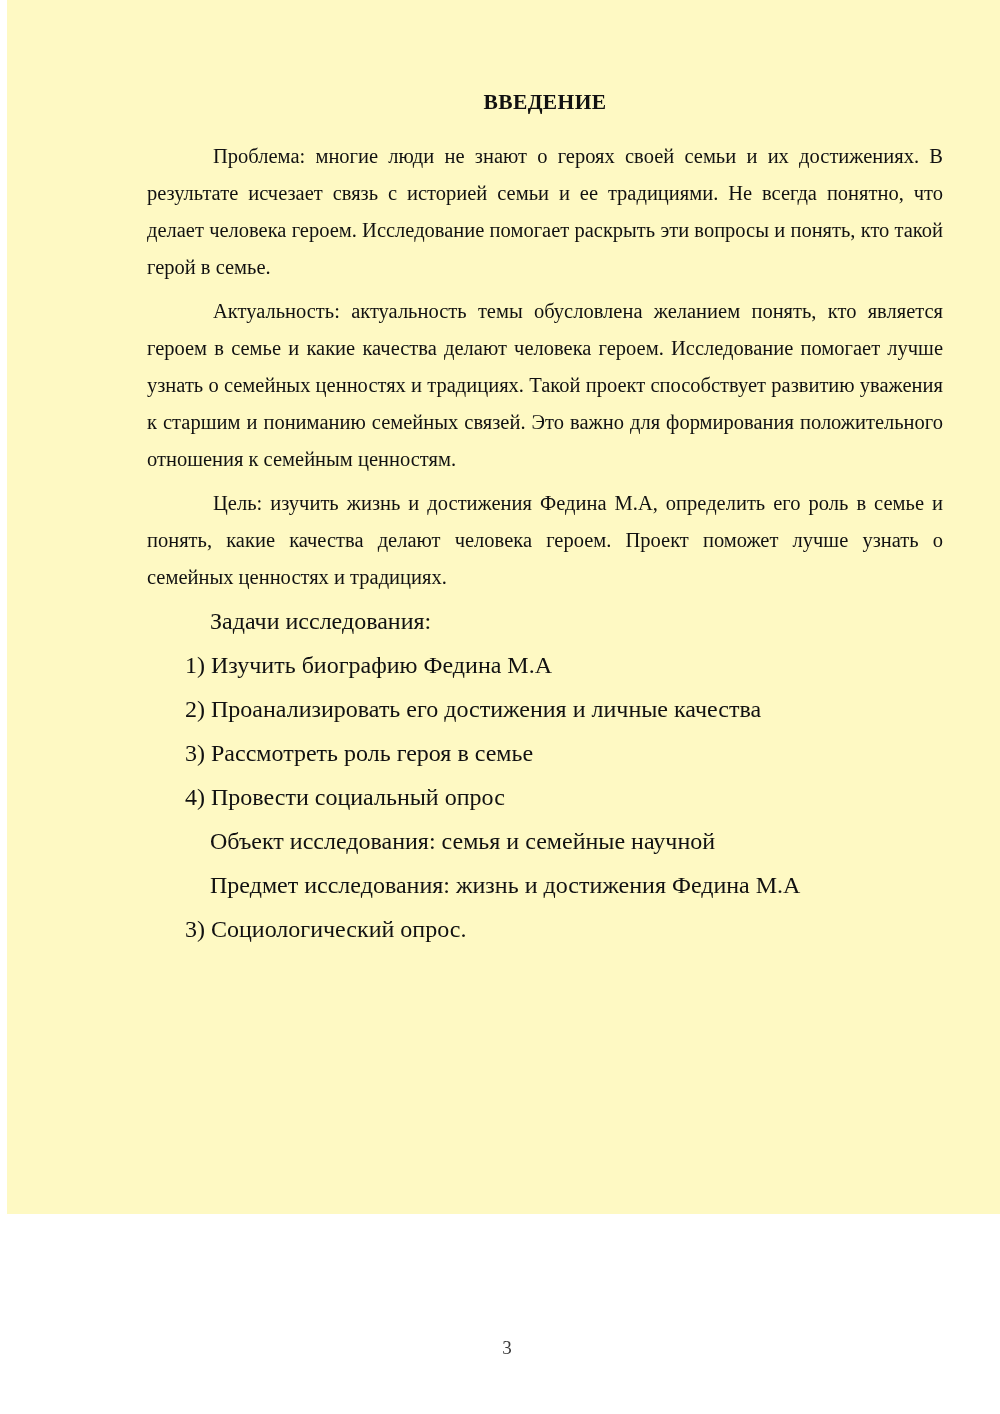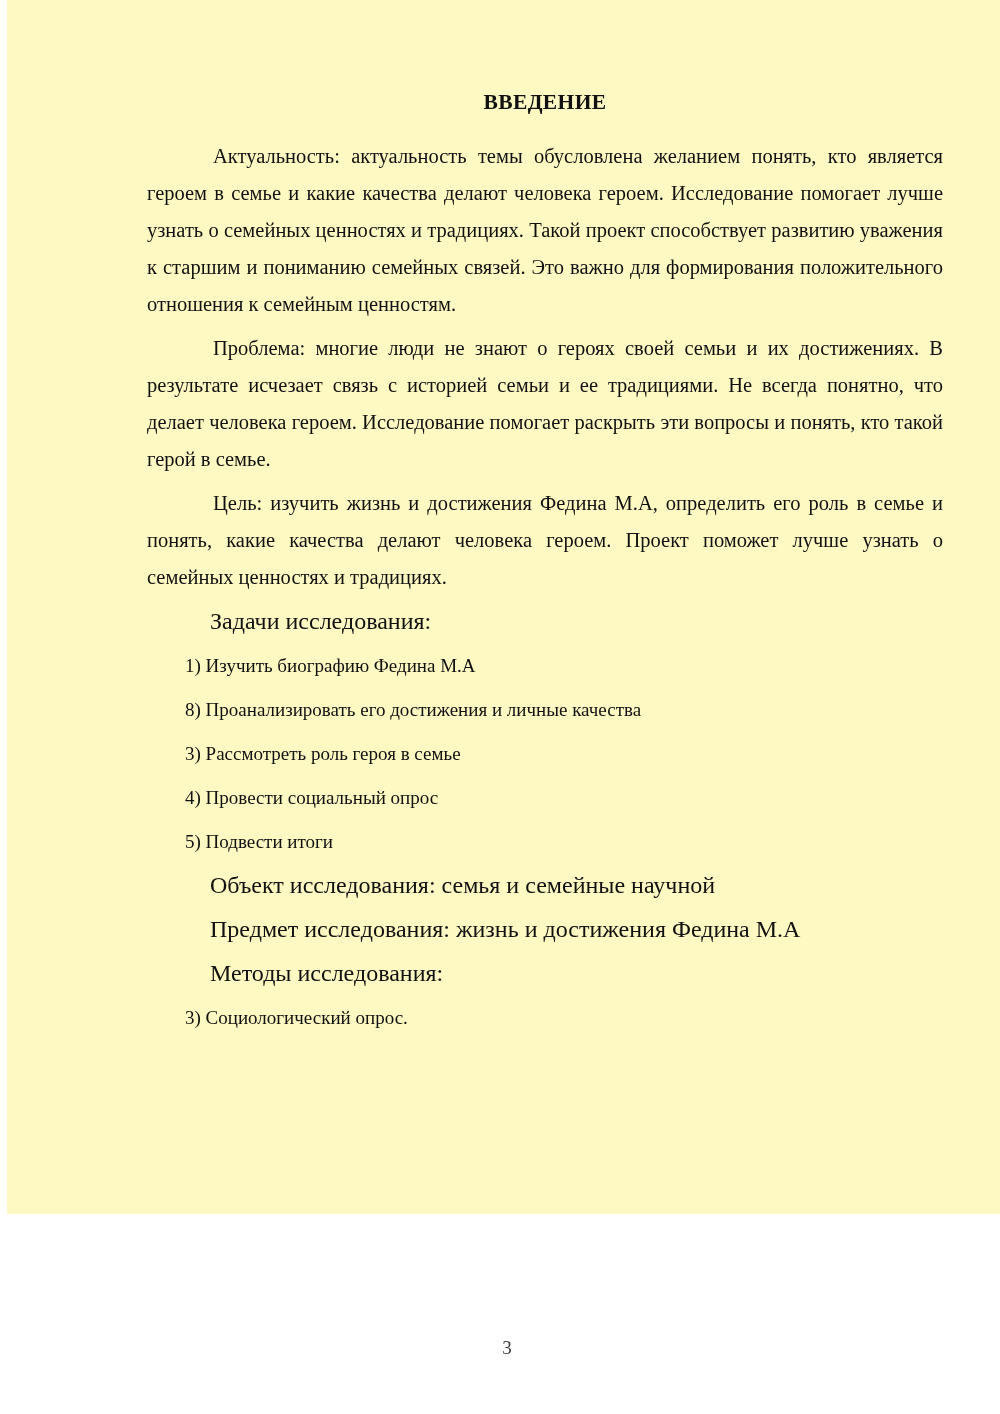--- a/index.html
+++ b/index.html
@@ -49,21 +49,21 @@
   .para:last-child { margin-bottom: 0; }
   .subhead {
     text-align: left;
     font-size: 24px;
     line-height: 37px;
     margin: 0 0 7px 0;
     padding-left: 63px;
   }
   .listitem {
     text-align: left;
-    font-size: 19px;
+    font-size: 24px;
     line-height: 37px;
     margin: 0 0 7px 0;
     padding-left: 38px;
   }
   .page-number {
     position: absolute;
     left: 0;
     top: 1337px;
     width: 1000px;
     text-align: center;
@@ -74,32 +74,30 @@
 </head>
 <body>
 
 <div class="page">
 
   <div class="content">
 
     <h1 class="doc-title">ВВЕДЕНИЕ</h1>
 
     <div id="blocks">
+        <p class="para">Проблема: многие люди не знают о героях своей семьи и их достижениях. В результате исчезает связь с историей семьи и ее традициями. Не всегда понятно, что делает человека героем. Исследование помогает раскрыть эти вопросы и понять, кто такой герой в семье.</p>
         <p class="para">Актуальность: актуальность темы обусловлена желанием понять, кто является героем в семье и какие качества делают человека героем. Исследование помогает лучше узнать о семейных ценностях и традициях. Такой проект способствует развитию уважения к старшим и пониманию семейных связей. Это важно для формирования положительного отношения к семейным ценностям.</p>
-        <p class="para">Проблема: многие люди не знают о героях своей семьи и их достижениях. В результате исчезает связь с историей семьи и ее традициями. Не всегда понятно, что делает человека героем. Исследование помогает раскрыть эти вопросы и понять, кто такой герой в семье.</p>
         <p class="para">Цель: изучить жизнь и достижения Федина М.А, определить его роль в семье и понять, какие качества делают человека героем. Проект поможет лучше узнать о семейных ценностях и традициях.</p>
         <p class="subhead">Задачи исследования:</p>
         <p class="listitem">1) Изучить биографию Федина М.А</p>
-        <p class="listitem">8) Проанализировать его достижения и личные качества</p>
+        <p class="listitem">2) Проанализировать его достижения и личные качества</p>
         <p class="listitem">3) Рассмотреть роль героя в семье</p>
         <p class="listitem">4) Провести социальный опрос</p>
-        <p class="listitem">5) Подвести итоги</p>
         <p class="subhead">Объект исследования: семья и семейные научной</p>
         <p class="subhead">Предмет исследования: жизнь и достижения Федина М.А</p>
-        <p class="subhead">Методы исследования:</p>
         <p class="listitem">3) Социологический опрос.</p>
       </div>
 
   </div>
 
   <div class="page-number">3</div>
 
 </div>
 
 </body></html>

